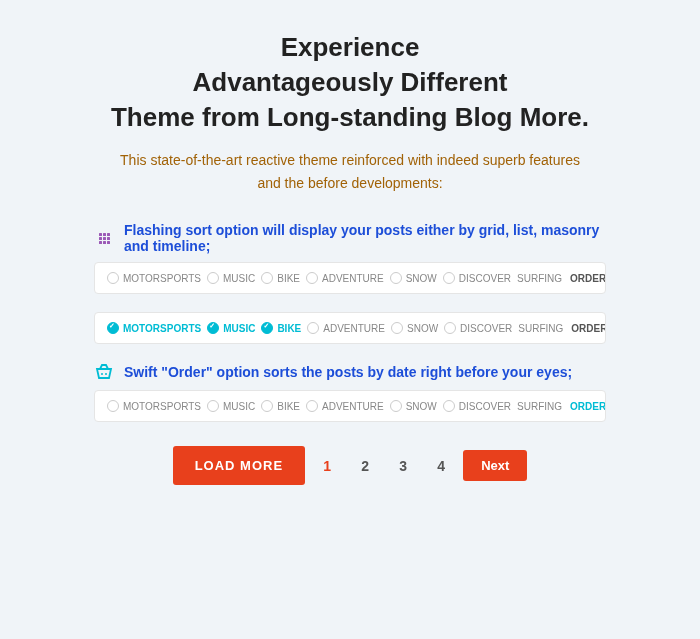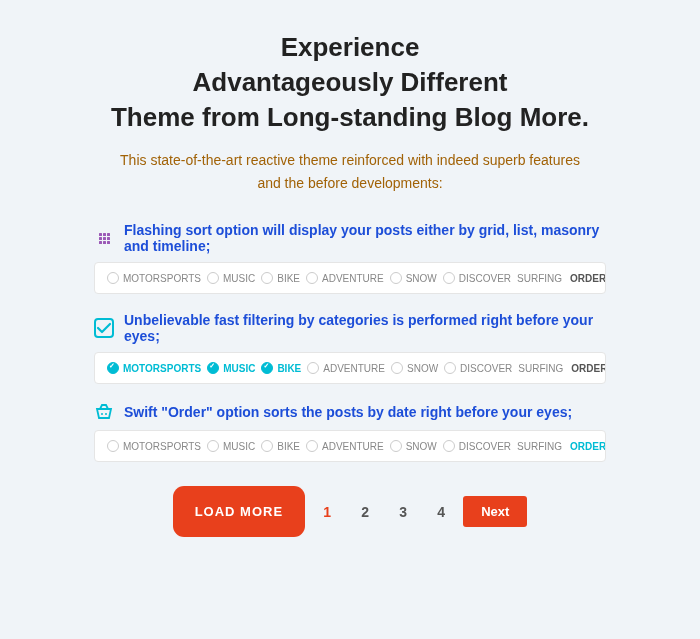--- a/index.html
+++ b/index.html
@@ -161,23 +161,23 @@
       align-items: center;
       justify-content: center;
       gap: 6px;
     }
     .load-more-btn {
       background: #e8401c;
       color: #fff;
       font-size: 13px;
       font-weight: 800;
       letter-spacing: 1px;
-      padding: 18px 22px;
+      padding: 12px 22px;
       border: none;
-      border-radius: 11px;
+      border-radius: 3px;
       cursor: pointer;
       text-transform: uppercase;
       text-align: right;
     }
     .page-num {
       width: 32px;
       height: 32px;
       display: flex;
       align-items: center;
       justify-content: center;
@@ -305,29 +305,20 @@
             <rect x="4.5" y="0" width="3" height="8" fill="#9b59b6"></rect>
             <rect x="9" y="0" width="3" height="12" fill="#9b59b6"></rect>
           </svg>
         </div>
         <span class="expand-icon">⤢</span>
       </div>
     </div>
   </div>
 
   <div class="feature-block">
-    <div class="feature-label">
-      <div class="feature-icon">
-        <svg width="20" height="20" viewBox="0 0 20 20" fill="none">
-          <rect x="1" y="1" width="18" height="18" rx="3" stroke="#00bcd4" stroke-width="2" fill="none"></rect>
-          <polyline points="4,10 8,14 16,6" stroke="#00bcd4" stroke-width="2.2" fill="none" stroke-linecap="round" stroke-linejoin="round"></polyline>
-        </svg>
-      </div>
-      <span>Unbelievable fast filtering by categories is performed right before your eyes;</span>
-    </div>
     <div class="filter-bar">
       <div class="filter-item active">
         <div class="radio-circle checked-cyan"></div>
         <span>MOTORSPORTS</span>
       </div>
       <div class="filter-item active">
         <div class="radio-circle checked-cyan"></div>
         <span>MUSIC</span>
       </div>
       <div class="filter-item active">

